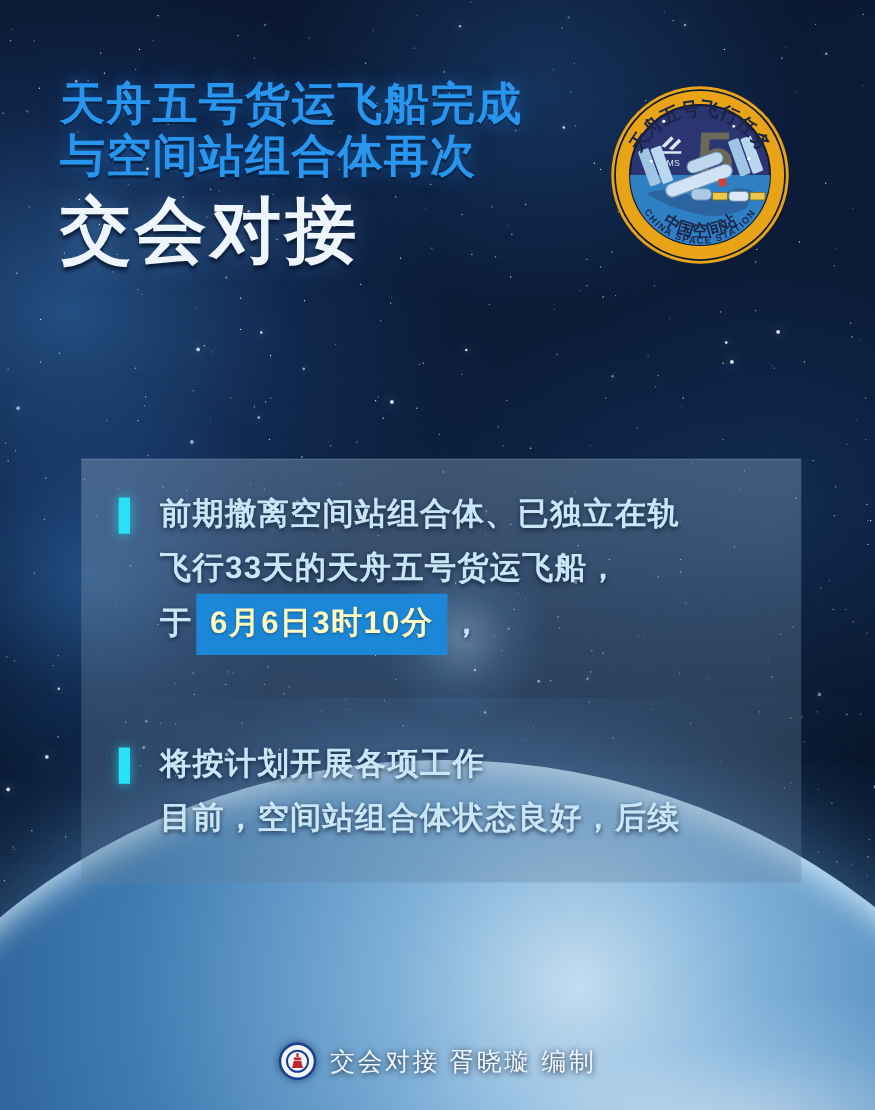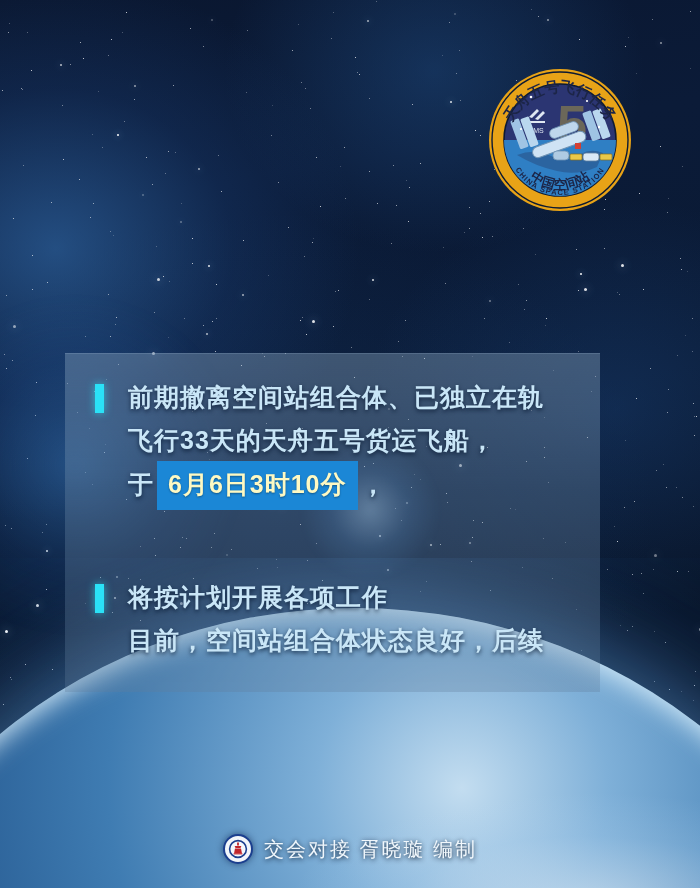--- a/index.html
+++ b/index.html
@@ -51,21 +51,21 @@
   
   .badge{position:absolute;left:487px;top:67px;width:146px;height:146px;}
   .badge svg{display:block;width:146px;height:146px;}
 
   
   .source{position:absolute;left:0;top:322px;width:700px;text-align:center;
     font-size:21px;color:#e8f3fb;letter-spacing:2px;
     text-shadow:0 1px 4px rgba(4,18,40,.9);}
 
   
-  .panel{position:absolute;left:65px;top:353px;width:535px;height:338px;
+  .panel{position:absolute;left:65px;top:367px;width:576px;height:338px;
     background:linear-gradient(180deg,rgba(138,166,192,.40) 0%,rgba(112,141,170,.34) 40%,rgba(96,124,154,.30) 100%);
     border-top:1px solid rgba(190,215,238,.30);}
   .block{position:absolute;left:30px;right:18px;}
   .b1{top:22px;}
   .b2{top:222px;}
   .bullet{position:absolute;left:0;top:8px;width:9px;height:29px;background:#2ae2f7;
     box-shadow:0 0 9px rgba(42,226,247,.7);}
   .lines{margin-left:33px;}
   .ln{font-size:25px;font-weight:bold;color:#c9e6f7;line-height:1.70;letter-spacing:1px;
     text-shadow:0 2px 4px rgba(6,22,46,.75);white-space:nowrap;}
@@ -600,20 +600,25 @@
     </div>
   <div class="glow1"></div>
   <div class="glow2"></div>
 
   <div class="earth-wrap">
     <div class="earth"></div>
     <div class="limb"></div>
   </div>
 
   <div class="header">
+    <div class="title">
+      <div class="t-line t1">天舟五号货运飞船完成</div>
+      <div class="t-line t2">与空间站组合体再次</div>
+      <div class="t-line t3">交会对接</div>
+    </div>
 
     <div class="badge">
       <svg viewBox="0 0 146 146" xmlns="http://www.w3.org/2000/svg">
         <defs>
           <path id="arcTop" d="M 20 78 A 53 53 0 0 1 126 78"></path>
           <path id="arcBotCn" d="M 27 76 A 46 46 0 0 0 119 76"></path>
           <path id="arcBotEn" d="M 21 76 A 52 52 0 0 0 125 76"></path>
         </defs>
         <circle cx="73" cy="73" r="71" fill="#e8a317"></circle>
         <circle cx="73" cy="73" r="68" fill="none" stroke="#0d1a33" stroke-width="1.4"></circle>

